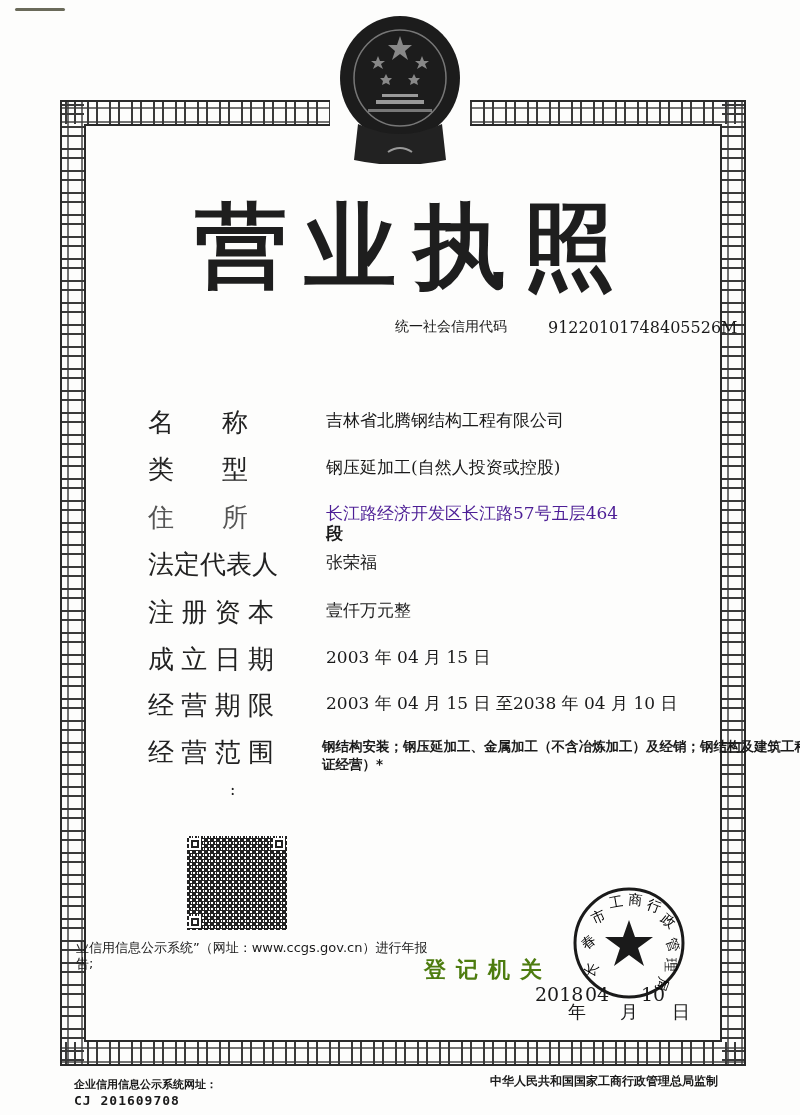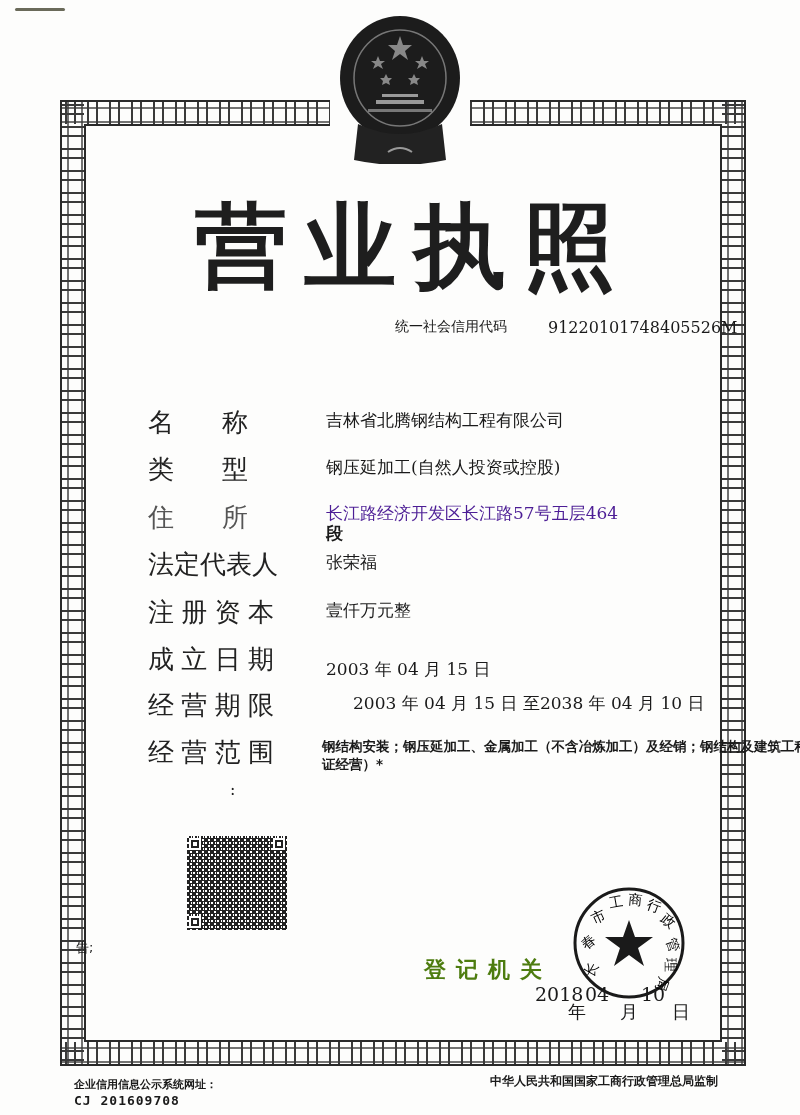--- a/index.html
+++ b/index.html
@@ -130,31 +130,31 @@
   <div class="val" style="top:4px;">壹仟万元整</div>
 </div>
 
 <div class="row" style="top:642px;">
   <div class="lbl lbl-spread2">
     <span>成</span>
     <span>立</span>
     <span>日</span>
     <span>期</span>
   </div>
-  <div class="val" style="top:16px;">2003 年 04 月 15 日</div>
+  <div class="val" style="top:4px;">2003 年 04 月 15 日</div>
 </div>
 
 <div class="row" style="top:688px;">
   <div class="lbl lbl-spread2">
     <span>经</span>
     <span>营</span>
     <span>期</span>
     <span>限</span>
   </div>
-  <div class="val" style="top:4px;margin-left:27px;">2003 年 04 月 15 日 至2038 年 04 月 10 日</div>
+  <div class="val" style="top:4px;">2003 年 04 月 15 日 至2038 年 04 月 10 日</div>
 </div>
 
 <div class="row" style="top:735px;">
   <div class="lbl lbl-spread2">
     <span>经</span>
     <span>营</span>
     <span>范</span>
     <span>围</span>
   </div>
   <div class="val small" style="top:2px;">钢结构安装；钢压延加工、金属加工（不含冶炼加工）及经销；钢结构及建筑工程（凭资质证经营）*</div>
@@ -171,20 +171,21 @@
       </pattern>
     </defs>
     <rect width="100" height="94" fill="url(#qrp)"></rect>
   </svg>
   <div class="corner" style="left:2px;top:2px;"></div>
   <div class="corner" style="right:2px;top:2px;"></div>
   <div class="corner" style="left:2px;bottom:2px;"></div>
 </div>
 
 <div class="notice">
+  <div>业信用信息公示系统”（网址：www.ccgs.gov.cn）进行年报</div>
   <div>告;</div>
 </div>
 
 <div class="reg-authority">登记机关</div>
 <div class="reg-date reg-year">2018</div>
 <div class="reg-date reg-month">04</div>
 <div class="reg-date reg-day">10</div>
 <div class="reg-units u-year">年</div>
 <div class="reg-units u-month">月</div>
 <div class="reg-units u-day">日</div>

